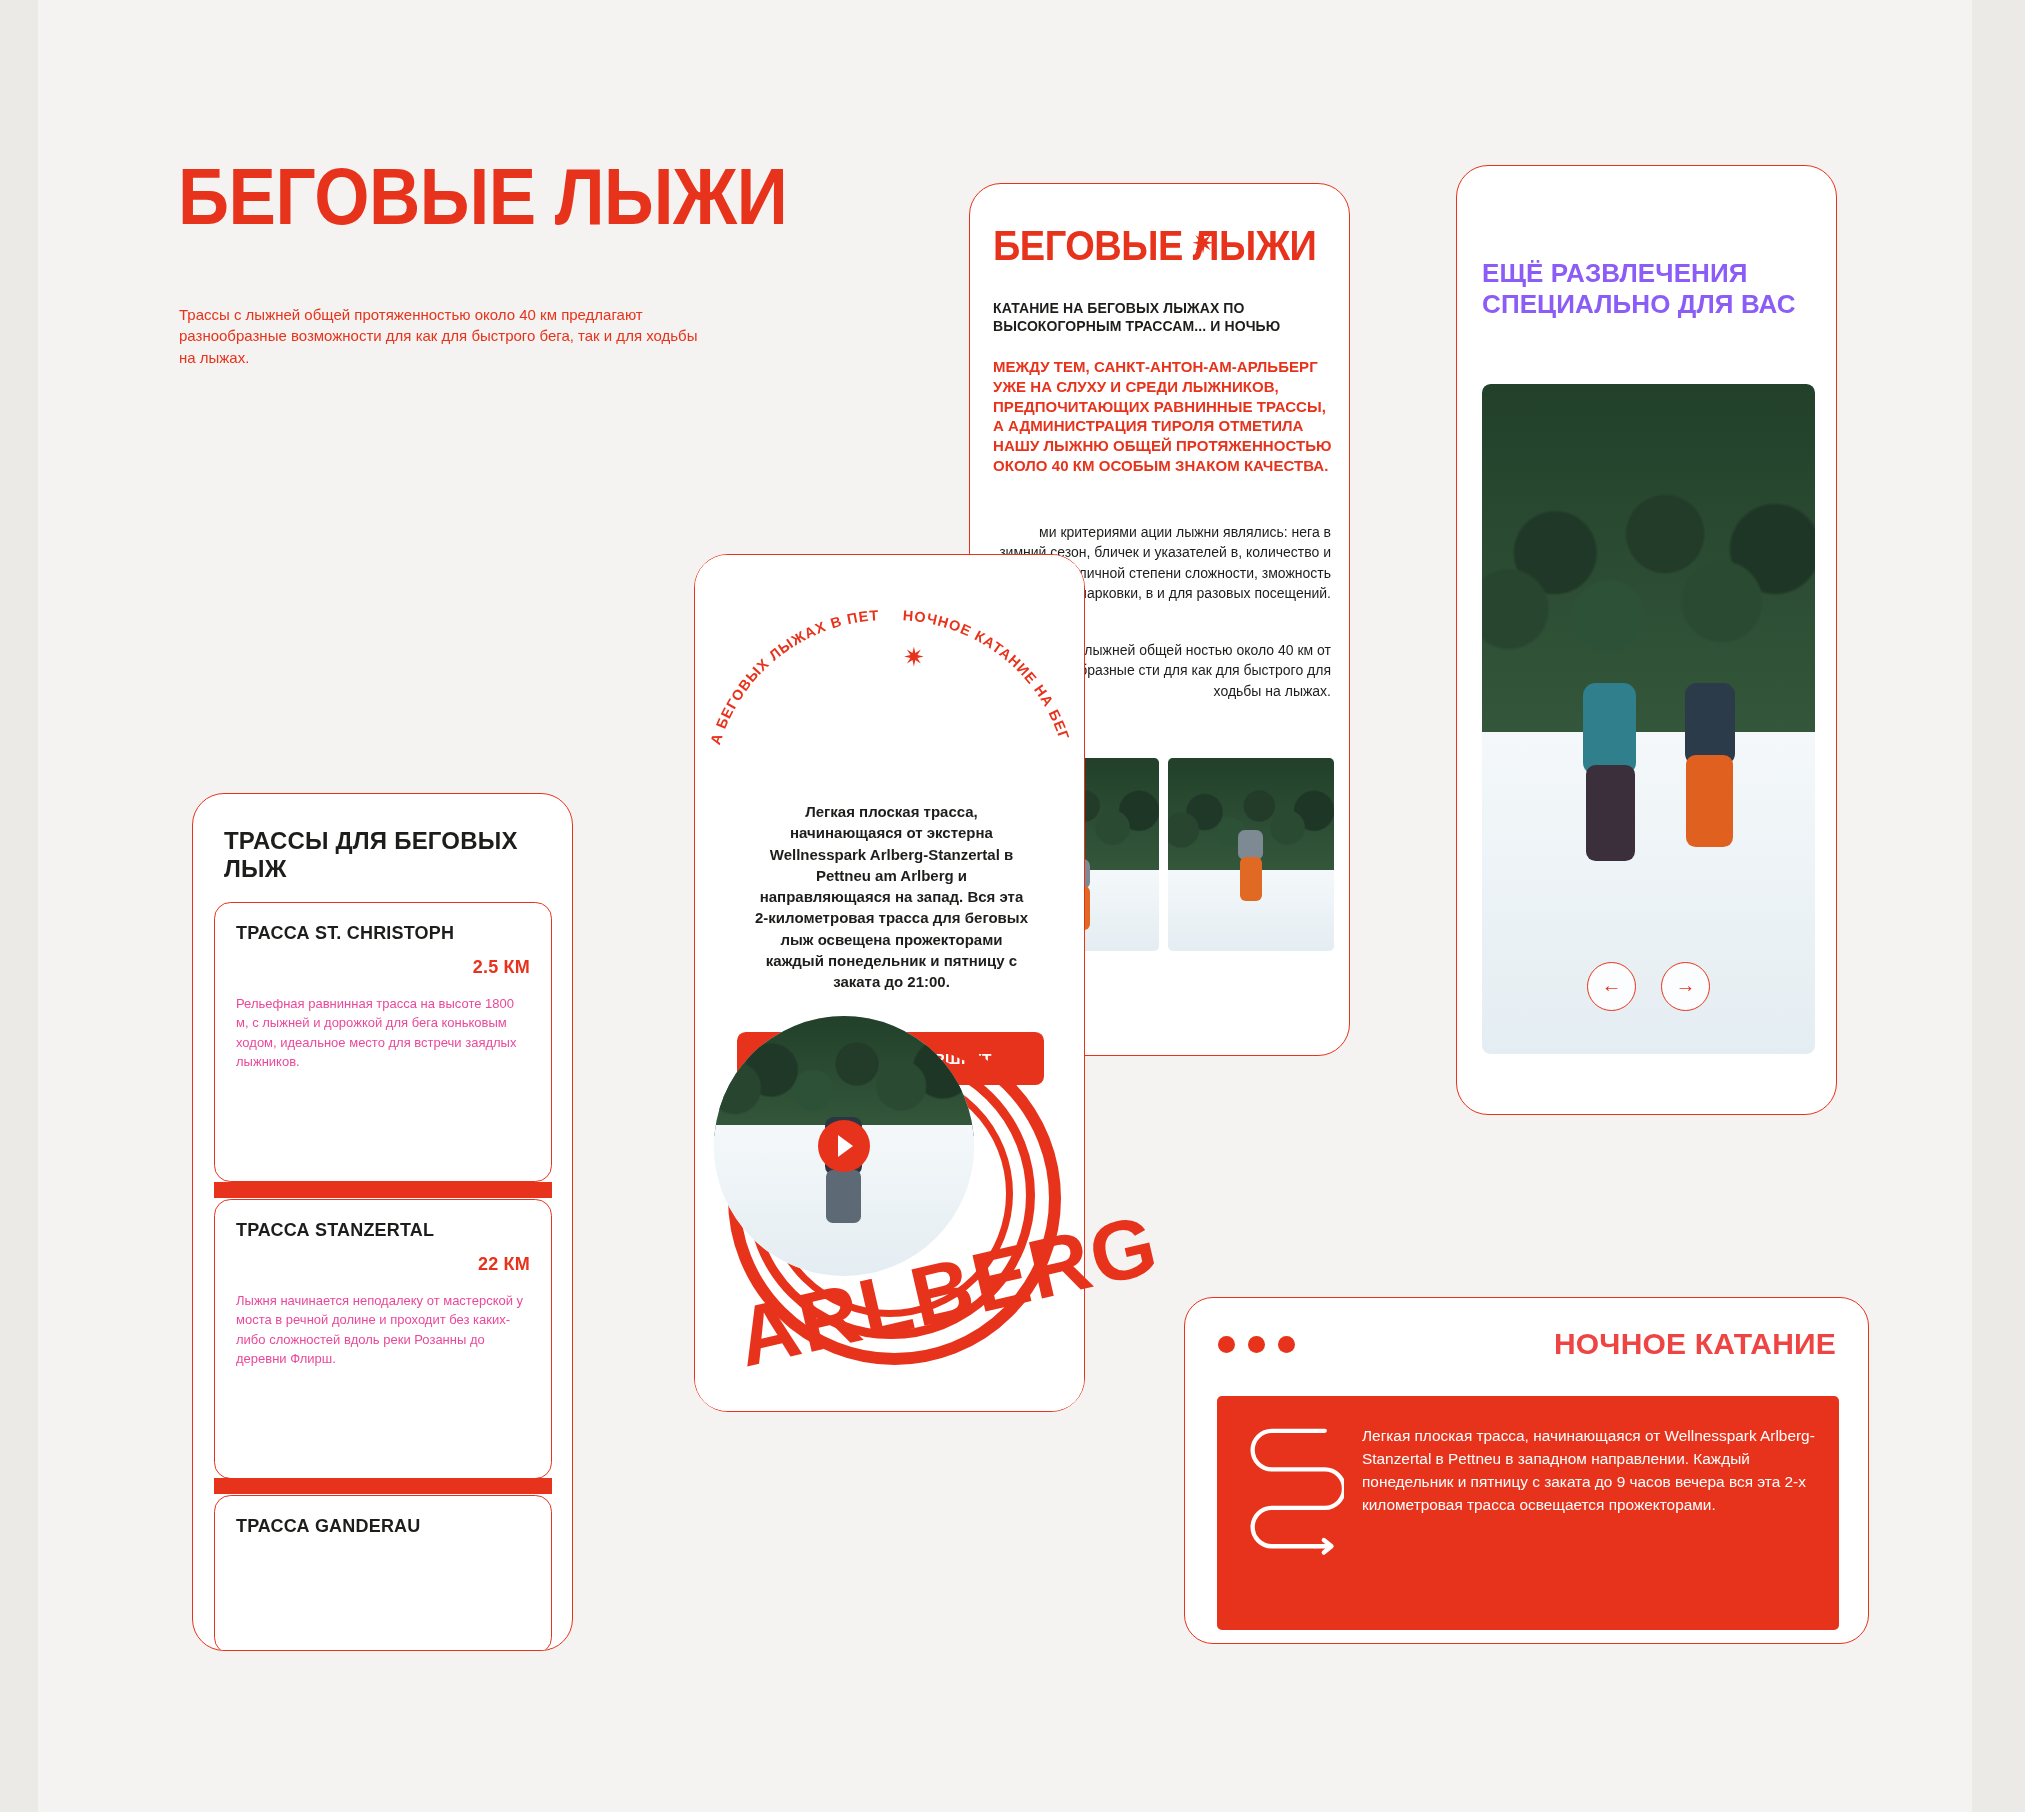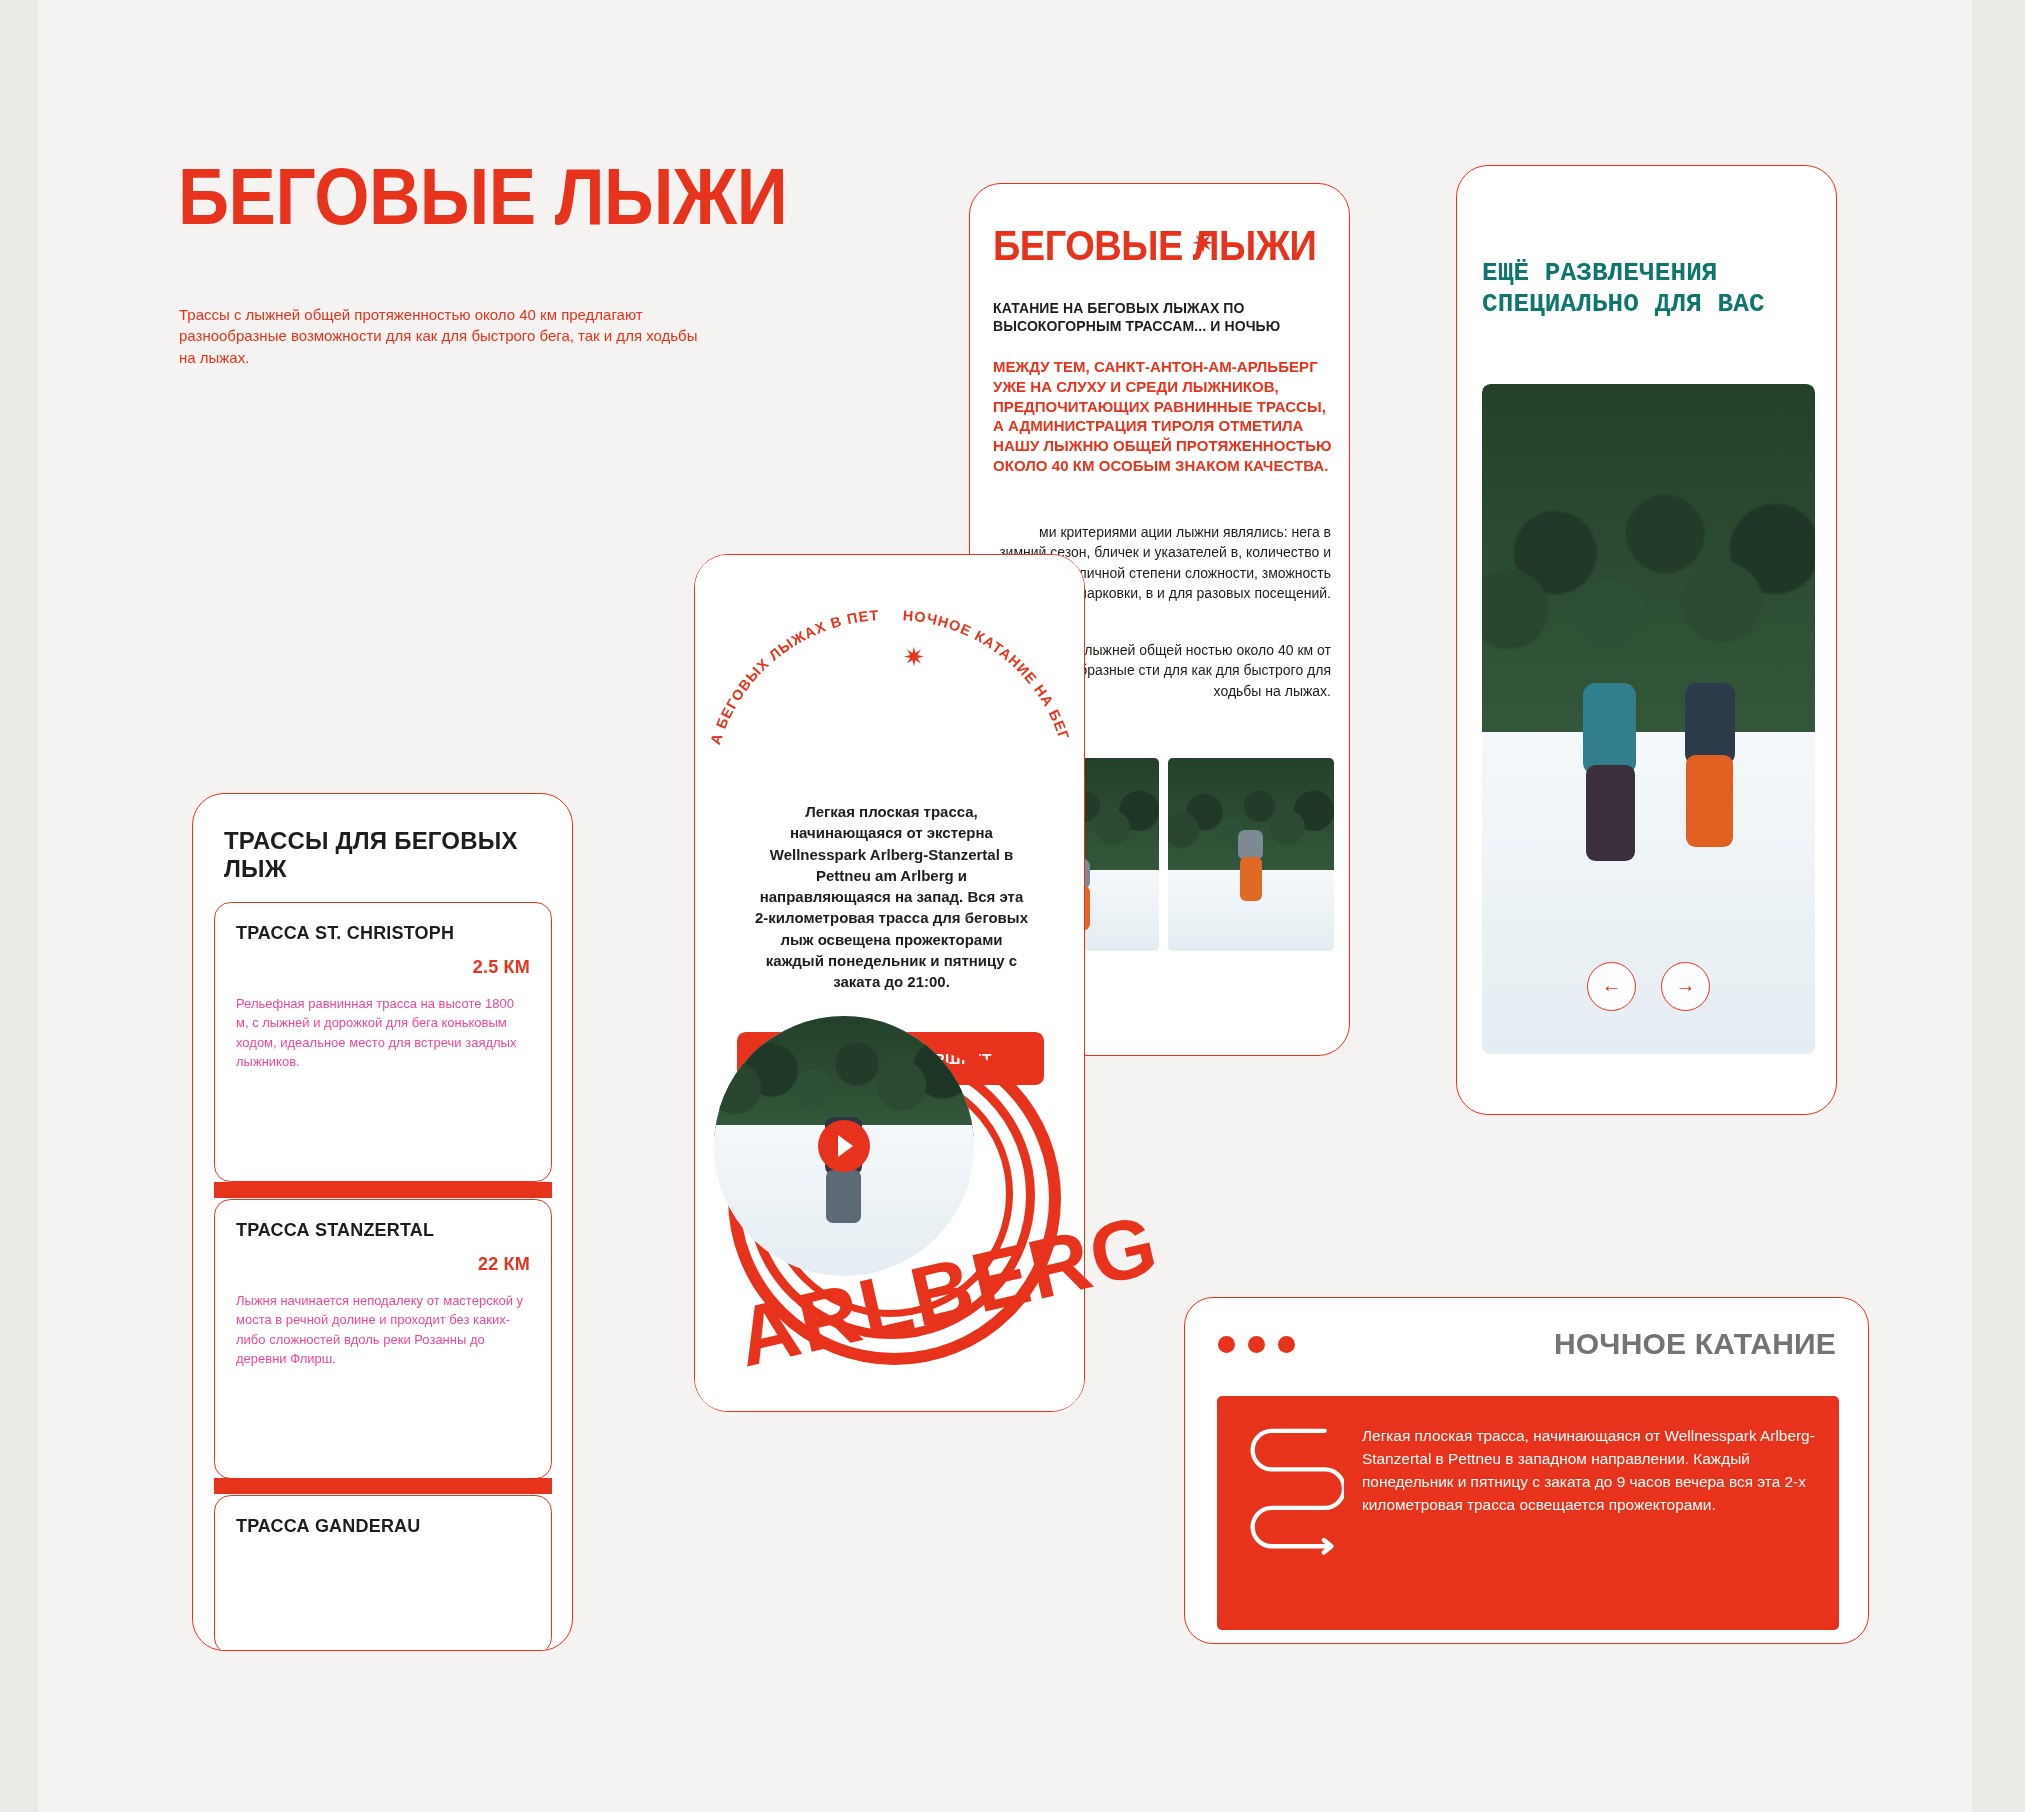--- a/index.html
+++ b/index.html
@@ -258,23 +258,22 @@
     overflow: hidden;
   }
   #card-more .mtitle {
     position: absolute;
     left: 25px;
     top: 92px;
     width: 318px;
     font-size: 26px;
     line-height: 1.2;
     font-weight: 700;
-    color: #0f766e;
+    color: #8b5cf6;
     letter-spacing: 0.1px;
-    font-family: Liberation Mono, monospace;
   }
   #card-more .mphoto {
     position: absolute;
     left: 25px;
     top: 218px;
     width: 333px;
     height: 670px;
     border-radius: 8.7px;
     overflow: hidden;
   }
@@ -437,21 +436,21 @@
     width: 17.4px; height: 17.4px;
     border-radius: 50%;
     background: #e8331c;
   }
   #card-night .ntitle {
     position: absolute;
     right: 32px;
     top: 29px;
     font-size: 30px;
     font-weight: 700;
-    color: #737373;
+    color: #ef4444;
     letter-spacing: 0.2px;
   }
   #card-night .nbox {
     position: absolute;
     left: 32px;
     top: 98px;
     width: 622px;
     height: 234px;
     background: #e8331c;
     border-radius: 5px;

